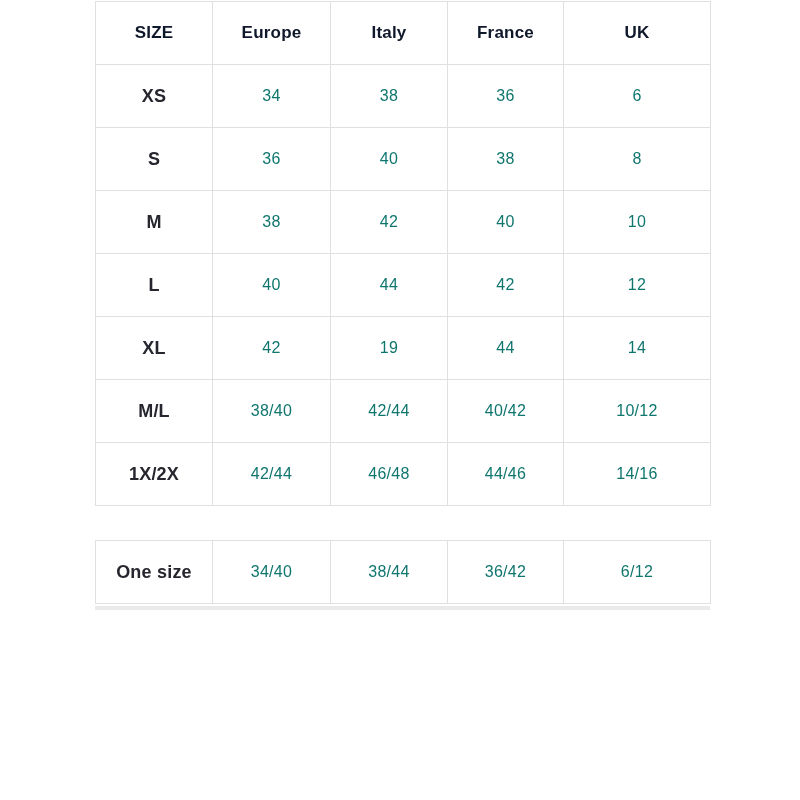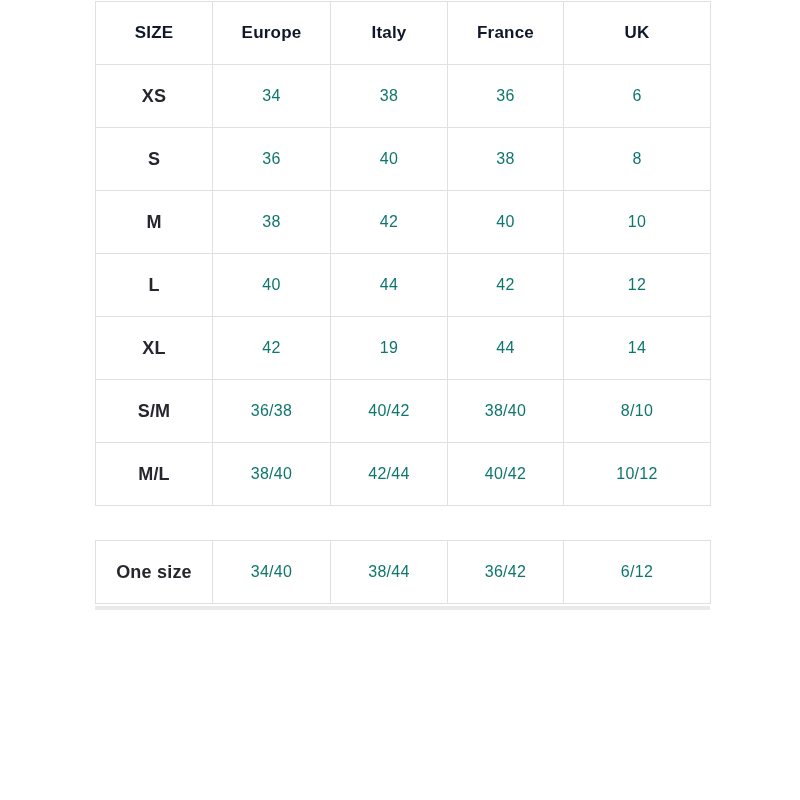--- a/index.html
+++ b/index.html
@@ -120,32 +120,32 @@
             <td>12</td>
           </tr>
           <tr>
             <td class="label">XL</td>
             <td>42</td>
             <td>19</td>
             <td>44</td>
             <td>14</td>
           </tr>
           <tr>
-            <td class="label">S/M</td>
-            <td>36/38</td>
-            <td>40/42</td>
-            <td>38/40</td>
-            <td>8/10</td>
-          </tr>
-          <tr>
             <td class="label">M/L</td>
             <td>38/40</td>
             <td>42/44</td>
             <td>40/42</td>
             <td>10/12</td>
+          </tr>
+          <tr>
+            <td class="label">1X/2X</td>
+            <td>42/44</td>
+            <td>46/48</td>
+            <td>44/46</td>
+            <td>14/16</td>
           </tr>
         </tbody>
     </table>
 
     <table class="size-table second">
       <colgroup>
         <col style="width:117px">
           <col style="width:118px">
           <col style="width:117px">
           <col style="width:116px">

